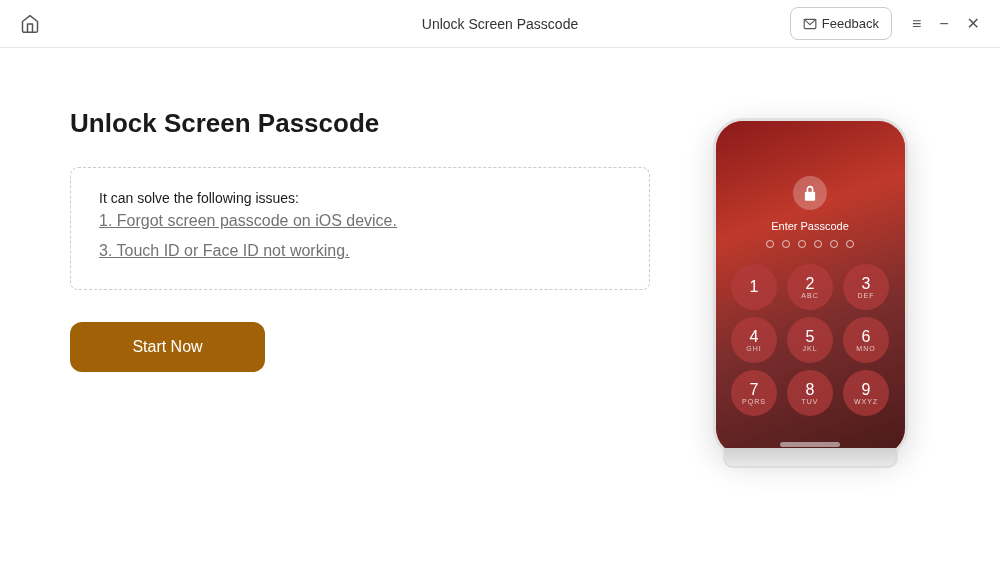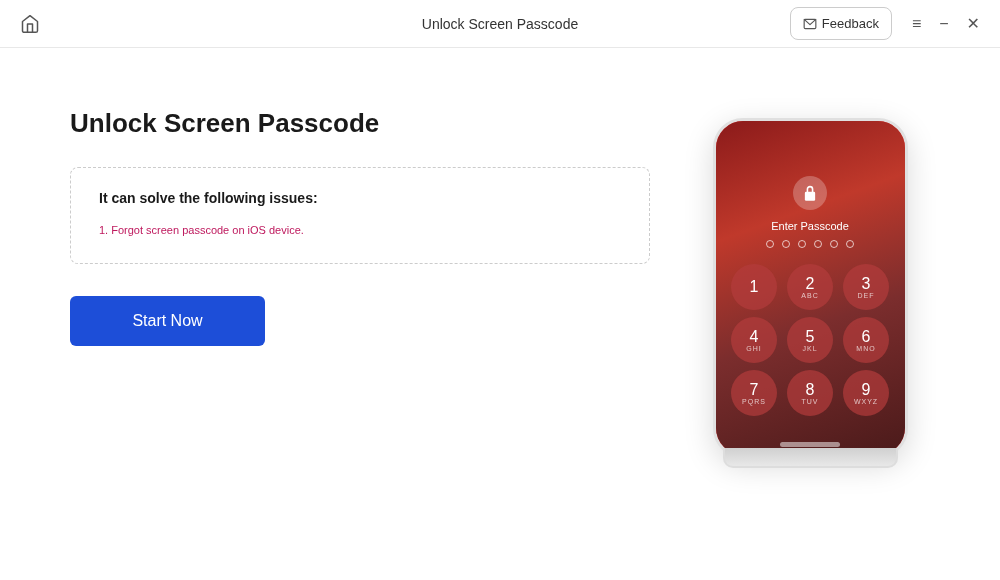--- a/index.html
+++ b/index.html
@@ -94,40 +94,40 @@
     .issues-box {
       border: 1.5px dashed #ccc;
       border-radius: 8px;
       padding: 22px 28px;
       margin-bottom: 32px;
       background: #fff;
     }
 
     .issues-title {
       font-size: 14px;
-      font-weight: 700;
+      font-weight: 400;
       color: #1a1a1a;
-      margin-bottom: 14px;
     }
 
     .issues-list {
       list-style: none;
     }
 
     .issues-list li {
-      font-size: 11px;
-      color: #be185d;
+      font-size: 16px;
+      color: #737373;
       line-height: 1.9;
+      text-decoration: underline;
     }
 
     .start-btn {
-      background: #1d4ed8;
+      background: #a16207;
       color: #fff;
       border: none;
-      border-radius: 6px;
+      border-radius: 12px;
       padding: 0 40px;
       height: 50px;
       font-size: 16px;
       font-weight: 500;
       cursor: pointer;
       min-width: 195px;
     }
 
     
     .right-panel {
@@ -312,20 +312,21 @@
 
 <div class="main-content">
 
   <div class="left-panel">
     <h1 class="page-title">Unlock Screen Passcode</h1>
 
     <div class="issues-box">
       <div class="issues-title">It can solve the following issues:</div>
       <ul class="issues-list">
         <li>1. Forgot screen passcode on iOS device.</li>
+        <li>3. Touch ID or Face ID not working.</li>
       </ul>
     </div>
 
     <button class="start-btn">Start Now</button>
   </div>
 
   <div class="right-panel">
     <div class="phone-wrapper">
       <div class="phone-outer">
         <div class="phone-notch"></div>

